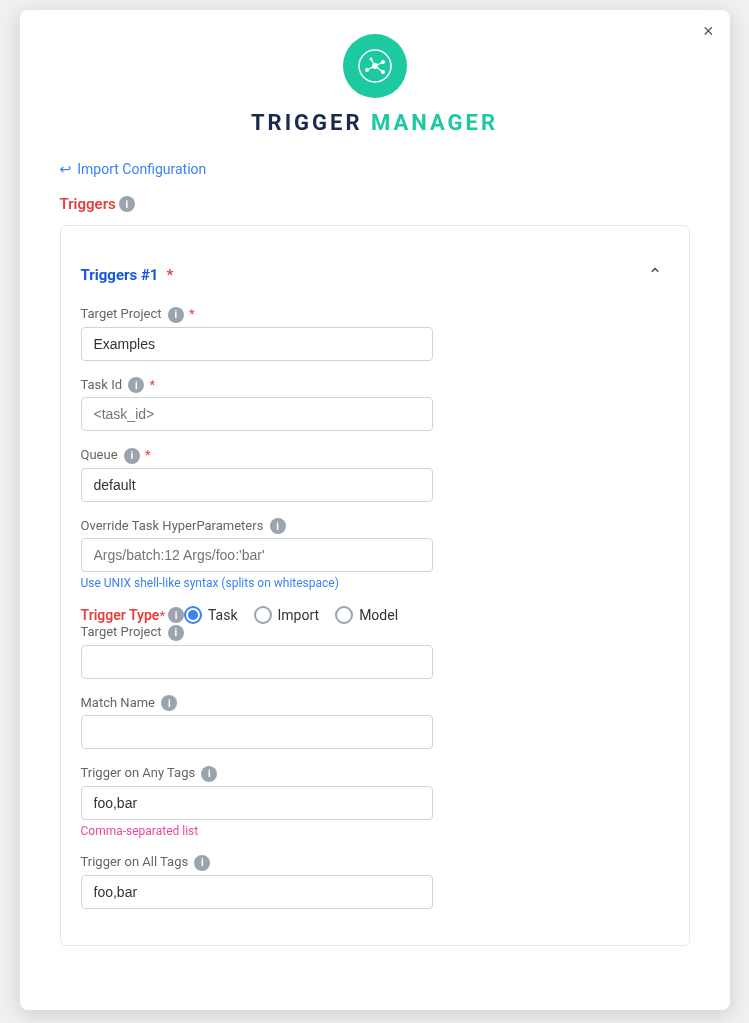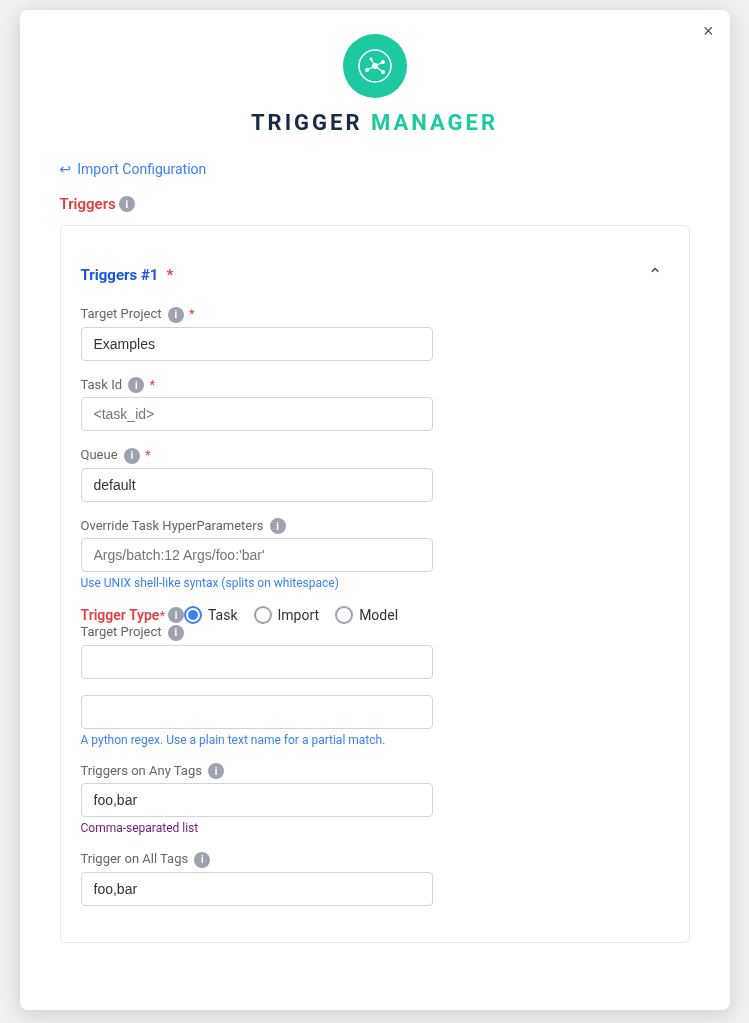--- a/index.html
+++ b/index.html
@@ -204,21 +204,21 @@
     .regex-note {
       font-size: 12px;
       color: #555;
       margin-top: 4px;
     }
     .regex-note span {
       color: #3b82f6;
     }
     .comma-note {
       font-size: 12px;
-      color: #701a75;
+      color: #ec4899;
       margin-top: 4px;
     }
     .name-field-wrapper {
       margin-bottom: 20px;
     }
   </style>
 </head>
 <body>
 
 <div class="modal">
@@ -325,29 +325,30 @@
 
         <div class="form-field">
           <div class="field-label">
             <span>Target Project</span>
             <span class="info-icon">i</span>
           </div>
           <input class="text-input" style="width: 60%;" type="text">
         </div>
 
         <div class="form-field">
+          <div class="field-label">
+            <span>Match Name</span>
+            <span class="info-icon">i</span>
+          </div>
           <input class="text-input" style="width: 60%;" type="text">
-          <div class="regex-note">
-            <span>A python </span><span style="color:#3b82f6;">regex</span><span>. Use a plain text name for a partial match.</span>
-          </div>
-        </div>
-
-        <div class="form-field">
-          <div class="field-label">
-            <span>Triggers on Any Tags</span>
+        </div>
+
+        <div class="form-field">
+          <div class="field-label">
+            <span>Trigger on Any Tags</span>
             <span class="info-icon">i</span>
           </div>
           <input class="text-input" style="width: 60%;" type="text" value="foo,bar">
           <div class="comma-note">Comma-separated list</div>
         </div>
 
         <div class="form-field">
           <div class="field-label">
             <span>Trigger on All Tags</span>
             <span class="info-icon">i</span>

